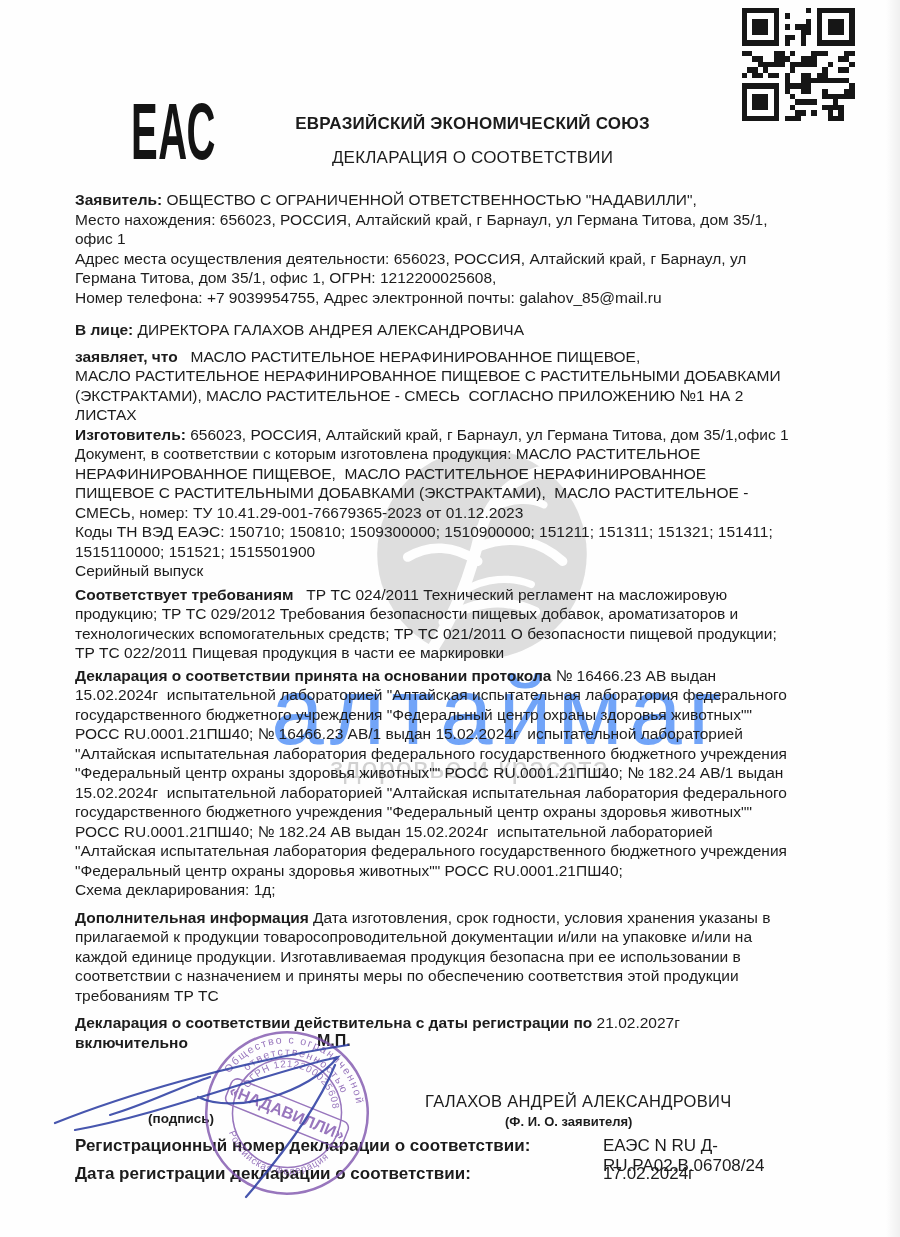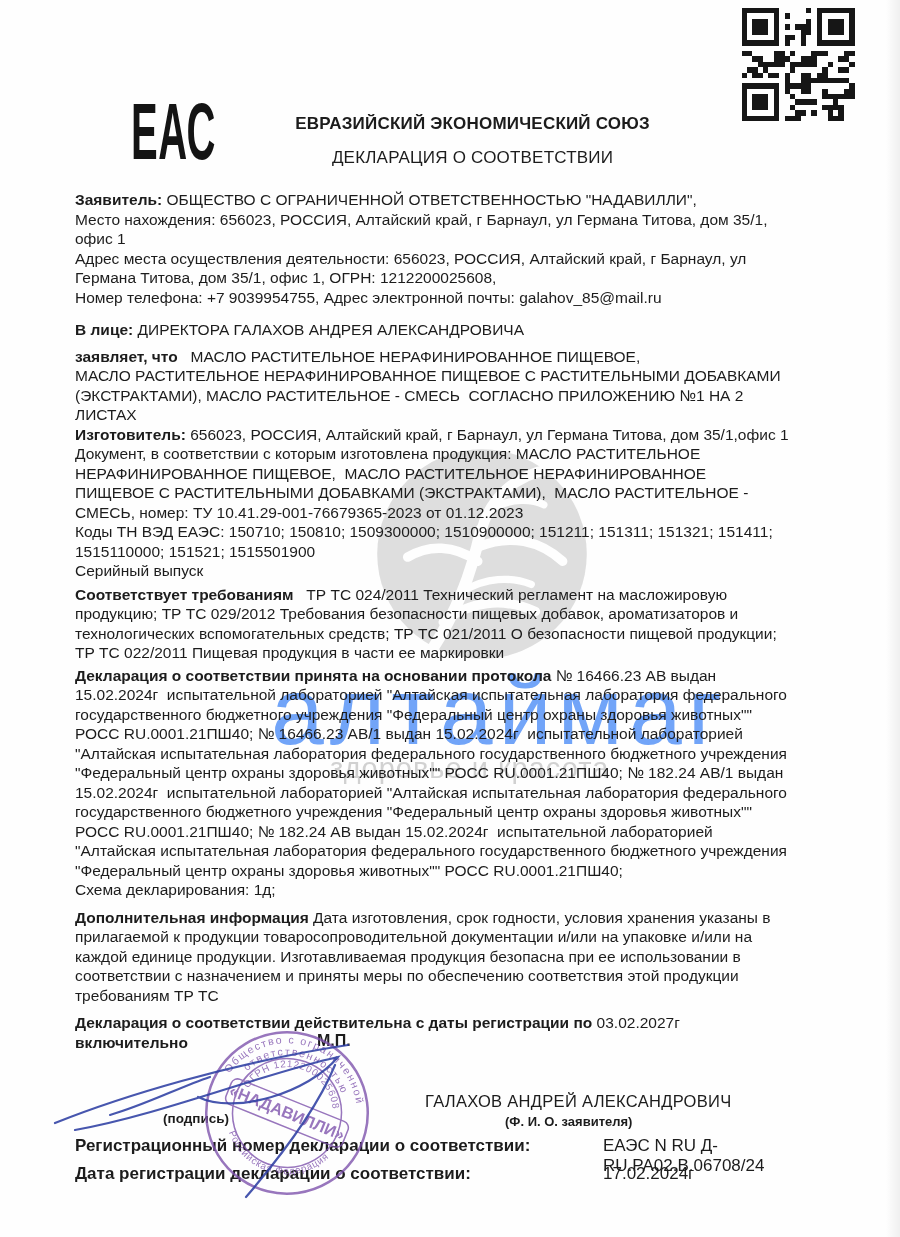--- a/index.html
+++ b/index.html
@@ -27,21 +27,21 @@
   
   .wm-logo{position:absolute;left:372px;top:444px;width:220px;height:220px;z-index:0;}
   .wm-brand{position:absolute;left:224px;top:664px;font-size:95px;font-weight:normal;line-height:1;
     letter-spacing:6px;color:#3b82f6;opacity:.72;z-index:0;white-space:nowrap;margin-left:47px;}
   .wm-tagline{position:absolute;left:330px;top:752px;font-size:29px;color:#c7c7c7;opacity:.8;
     letter-spacing:1px;z-index:0;white-space:nowrap;}
   
   .stamp{position:absolute;left:202px;top:1028px;width:170px;height:170px;
     transform:rotate(14deg);opacity:.78;z-index:3;}
   .signature{position:absolute;left:50px;top:1035px;width:320px;height:175px;z-index:4;opacity:.88;}
-  .podpis{position:absolute;left:163px;top:1111px;font-size:13.5px;font-weight:bold;z-index:2;}
+  .podpis{position:absolute;left:148px;top:1111px;font-size:13.5px;font-weight:bold;z-index:2;}
   .mp{position:absolute;left:317px;top:1032px;font-size:16px;font-weight:bold;z-index:2;}
   .fio-name{position:absolute;left:386px;top:1092px;font-size:16.5px;letter-spacing:.3px;z-index:2;margin-left:39px;}
   .fio-label{position:absolute;left:505px;top:1114px;font-size:13px;font-weight:bold;z-index:2;}
   .reg-row{position:absolute;left:75px;width:800px;font-size:17px;z-index:2;}
   .reg-row .lbl{font-weight:bold;}
   .reg-row .val{position:absolute;left:528px;top:0;font-weight:normal;}
   .r1{top:1136px}.r2{top:1164px}
 </style>
 </head>
 <body>
@@ -235,21 +235,21 @@
 государственного бюджетного учреждения "Федеральный центр охраны здоровья животных""
 РОСС RU.0001.21ПШ40; № 182.24 АВ выдан 15.02.2024г  испытательной лабораторией
 "Алтайская испытательная лаборатория федерального государственного бюджетного учреждения
 "Федеральный центр охраны здоровья животных"" РОСС RU.0001.21ПШ40;
 Схема декларирования: 1д;</span></div>
     <div class="para m8"><b>Дополнительная информация</b><span> Дата изготовления, срок годности, условия хранения указаны в
 прилагаемой к продукции товаросопроводительной документации и/или на упаковке и/или на
 каждой единице продукции. Изготавливаемая продукция безопасна при ее использовании в
 соответствии с назначением и приняты меры по обеспечению соответствия этой продукции
 требованиям ТР ТС</span></div>
-    <div class="para m0"><b>Декларация о соответствии действительна с даты регистрации по</b><span> 03.02.2027г
+    <div class="para m0"><b>Декларация о соответствии действительна с даты регистрации по</b><span> 21.02.2027г
 </span><b>включительно</b></div>
   </div>
 
   <svg class="stamp" viewBox="0 0 200 200">
     <defs>
       <path id="st-a1" d="M 18,100 A 82,82 0 0 1 182,100"></path>
       <path id="st-a2" d="M 32,100 A 68,68 0 0 1 168,100"></path>
       <path id="st-a3" d="M 46,100 A 54,54 0 0 1 154,100"></path>
       <path id="st-b1" d="M 28,100 A 72,72 0 0 0 172,100"></path>
     </defs>

